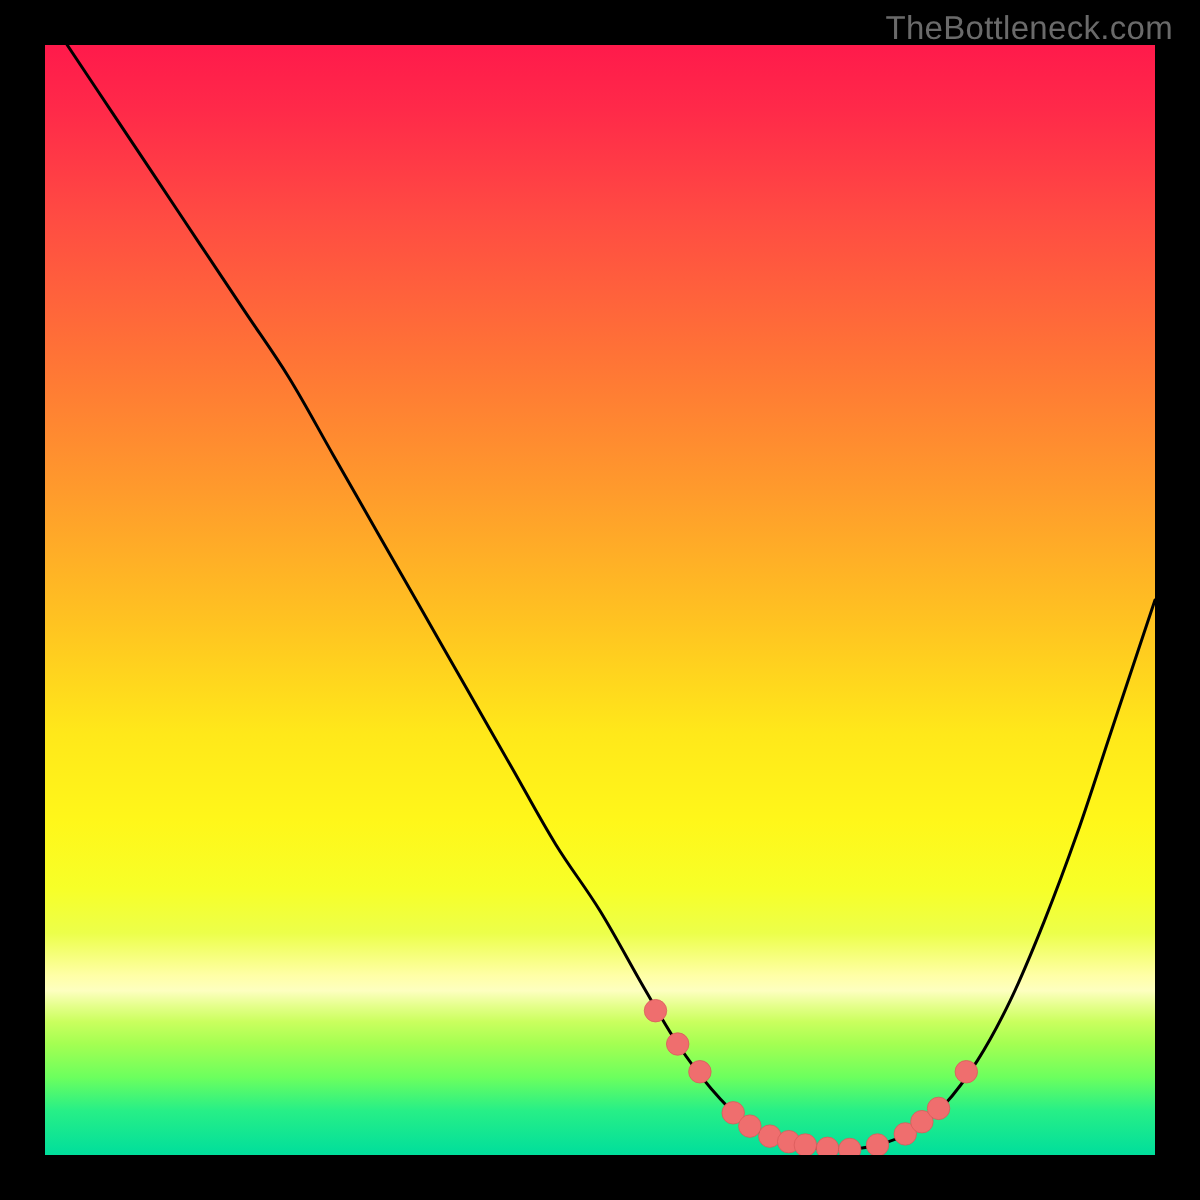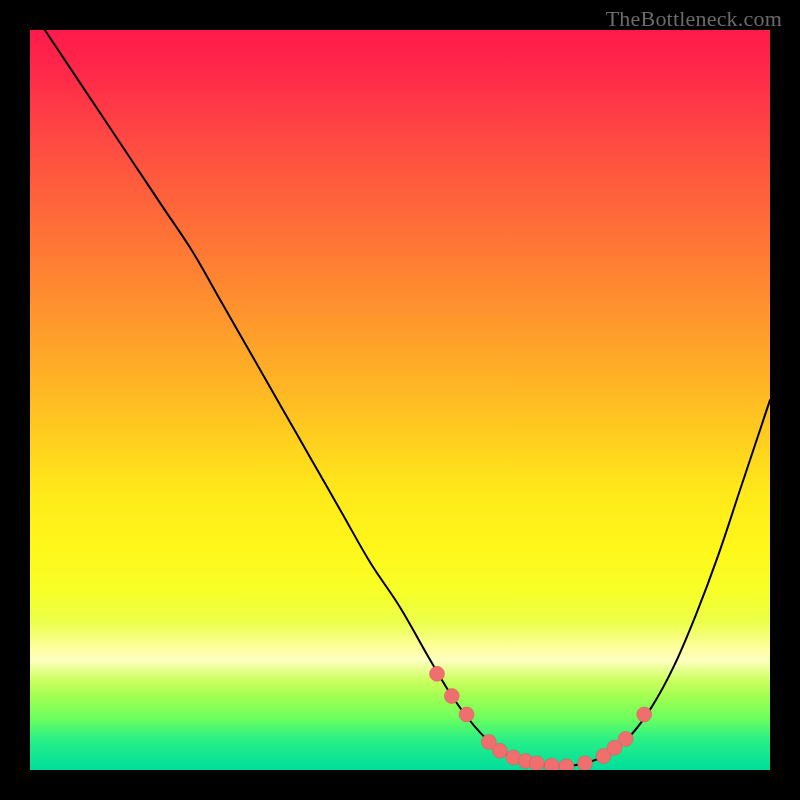--- a/index.html
+++ b/index.html
@@ -7,21 +7,21 @@
   .frame {
     position: relative;
     width: 800px;
     height: 800px;
     background: #000;
   }
   .watermark {
     position: absolute;
     top: 6px;
     right: 18px;
-    font-family: Liberation Serif, serif;
+    font-family: Liberation Sans, sans-serif;
     font-size: 22px;
     color: #6a6a6a;
     letter-spacing: 0.2px;
     z-index: 10;
   }
   .plot-area {
     position: absolute;
     left: 30px;
     top: 30px;
     width: 740px;

